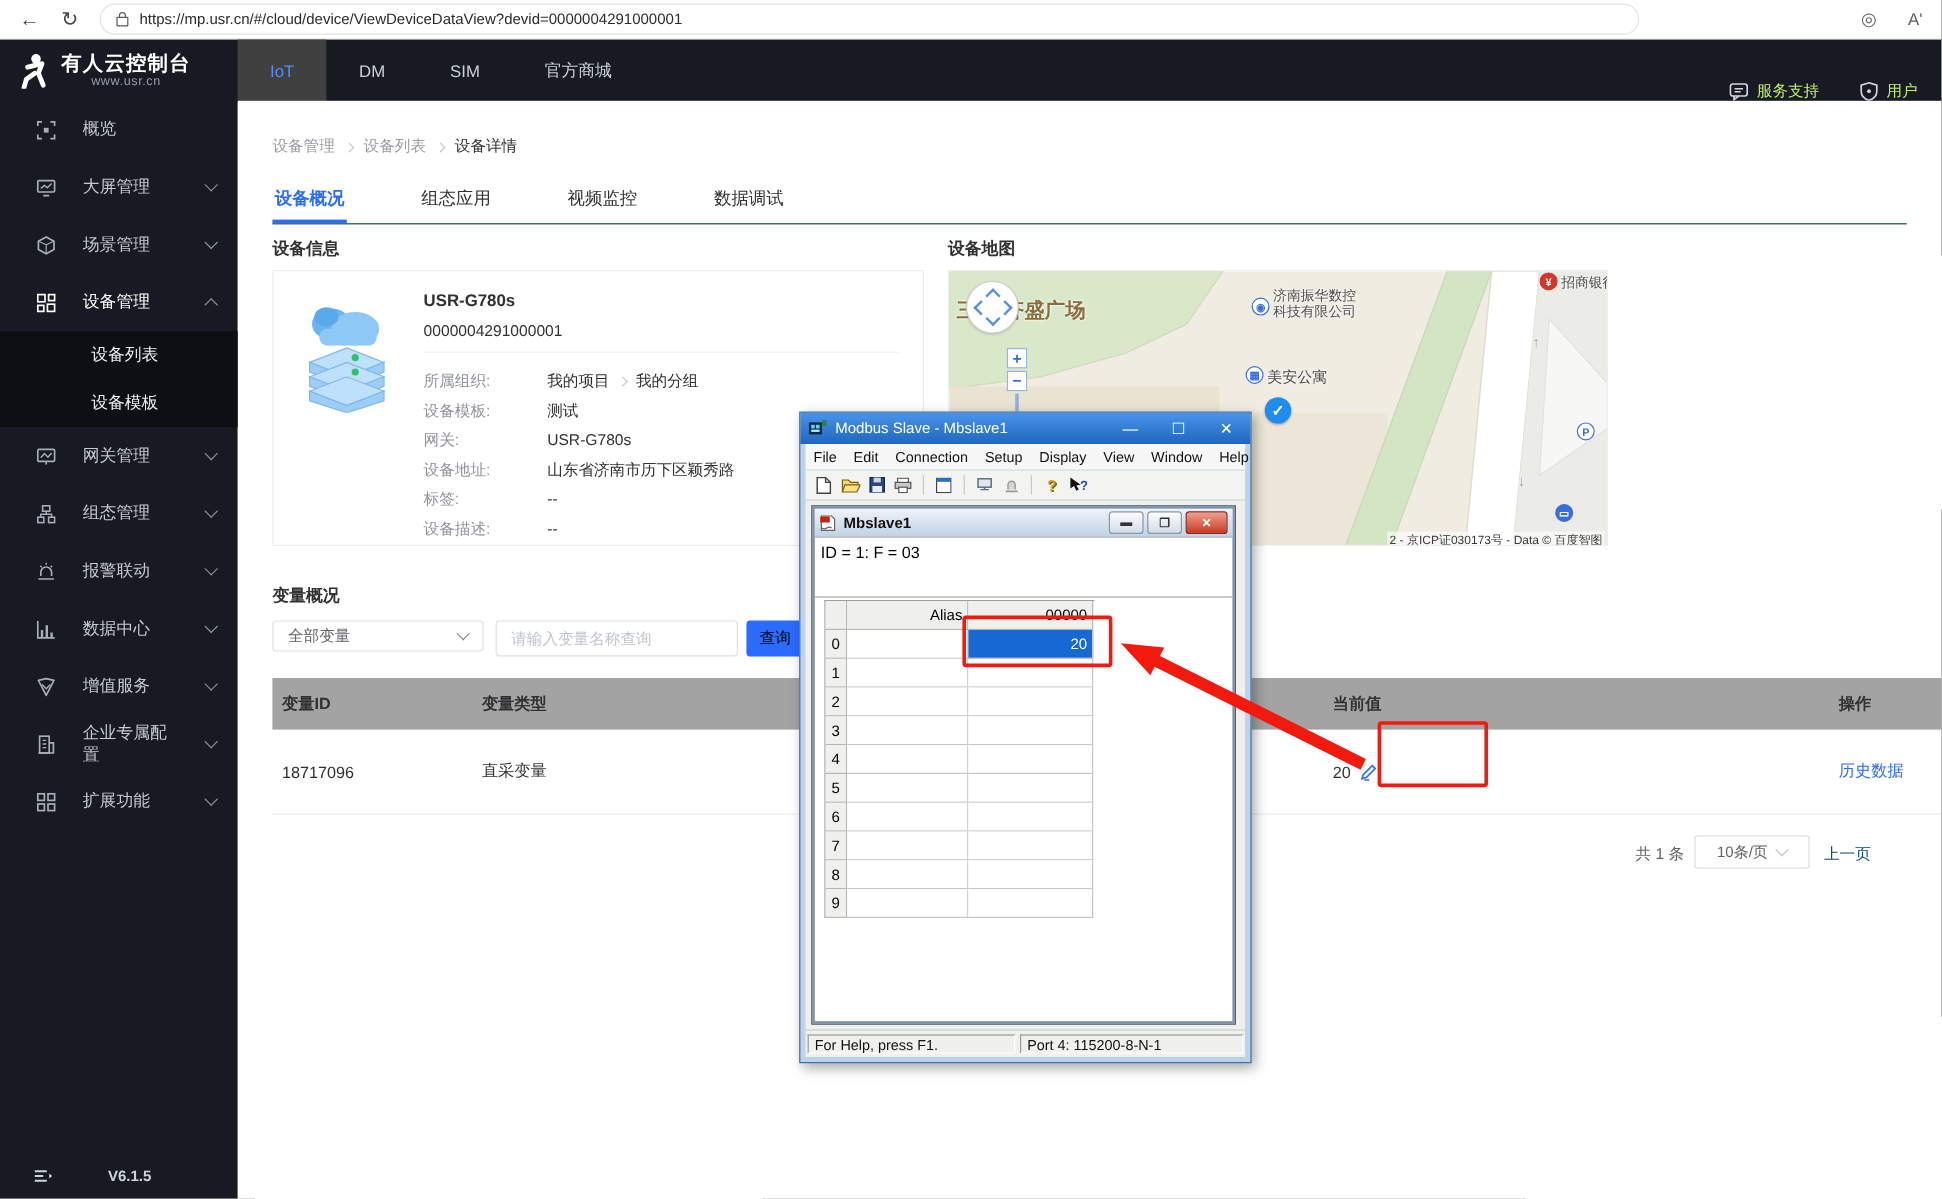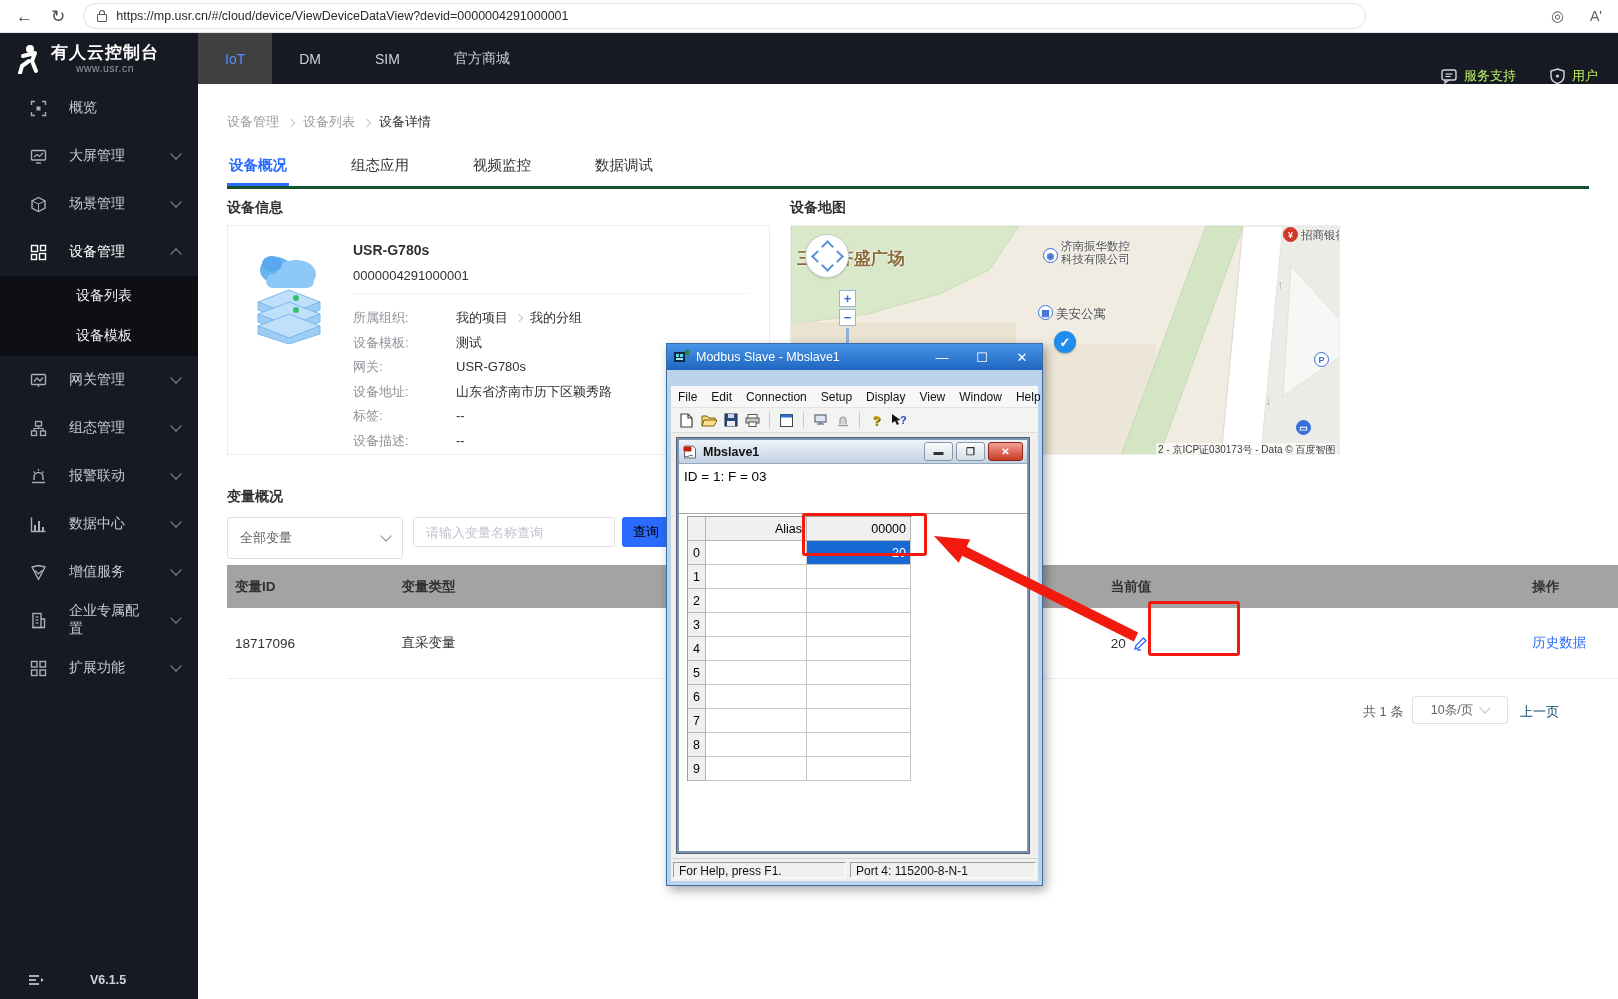--- a/index.html
+++ b/index.html
@@ -34,21 +34,21 @@
   .chev{width:7px;height:7px;border-right:1.4px solid #8a8f9a;border-bottom:1.4px solid #8a8f9a;display:inline-block;}
   .chev.down{transform:rotate(45deg);margin-top:-4px;}
   .chev.up{transform:rotate(-135deg);margin-top:4px;}
   .sver{position:absolute;left:0;bottom:12px;width:100%;display:flex;align-items:center;font-size:12.5px;color:#d0d4db;}
   .sver .vtxt{margin-left:46px;font-weight:bold;}
   
   .main{position:absolute;left:198px;top:84px;right:0;bottom:0;background:#fff;}
   .crumbs{position:absolute;left:29px;top:29px;display:flex;align-items:center;gap:9px;font-size:13px;color:#9a9ca1;}
   .crumbs .sep{width:5px;height:5px;border-right:1.2px solid #c4c6cb;border-bottom:1.2px solid #c4c6cb;transform:rotate(-45deg);margin-top:1px;}
   .crumbs .cur{color:#303133;}
-  .tabs{position:absolute;left:29px;top:66px;right:29px;height:36px;border-bottom:3px solid #14532d;display:flex;gap:60px;}
+  .tabs{position:absolute;left:29px;top:66px;right:29px;height:36px;border-bottom:1px solid #14532d;display:flex;gap:60px;}
   .tab{font-size:14.5px;color:#303133;padding:6px 2px;cursor:pointer;}
   .tab.active{color:#2b6bff;font-weight:bold;border-bottom:3px solid #2b6bff;}
   .sectitle{position:absolute;font-size:14px;font-weight:bold;color:#303133;}
   
   .infobox{position:absolute;left:29px;top:141px;width:543px;height:230px;border:1px solid #ebedf0;box-sizing:border-box;}
   .devname{position:absolute;left:125px;top:16px;font-size:14px;font-weight:bold;color:#303133;}
   .devid{position:absolute;left:125px;top:42px;font-size:13px;color:#303133;}
   .infodiv{position:absolute;left:125px;top:67px;right:20px;border-top:1px solid #eef0f3;}
   .frow{position:absolute;left:125px;display:flex;font-size:13px;line-height:24.5px;}
   .frow .fl{width:103px;color:#909399;}
@@ -57,39 +57,39 @@
   .mapbox{position:absolute;left:592px;top:141px;width:550px;height:230px;overflow:hidden;border:1px solid #eee;box-sizing:border-box;}
   .maplab{position:absolute;font-size:12px;color:#4c4c4c;text-shadow:0 0 2px #fff,0 0 2px #fff;white-space:nowrap;}
   .plaza{font-size:17px;font-weight:bold;color:#8a6d3b;}
   .poi{width:15px;height:15px;border-radius:50%;background:#fff;border:1.5px solid #3a6fd8;color:#3a6fd8;font-size:9px;font-weight:bold;display:flex;align-items:center;justify-content:center;position:absolute;box-sizing:border-box;}
   .pan{position:absolute;left:14px;top:8px;width:42px;height:42px;border-radius:50%;background:#fff;border:1px solid #c9cdd4;box-shadow:0 1px 2px rgba(0,0,0,.15);}
   .pan .pc{position:absolute;width:7px;height:7px;border-right:2px solid #5b8fd9;border-bottom:2px solid #5b8fd9;}
   .zbtn{position:absolute;width:17px;height:17px;background:#fff;border:1px solid #9ab4da;color:#2f6fd0;font-size:13px;font-weight:bold;text-align:center;line-height:15px;box-sizing:border-box;cursor:pointer;}
   .attrib{position:absolute;left:365px;top:217px;font-size:10px;color:#3a3a3a;background:rgba(255,255,255,.6);padding:0 2px;white-space:nowrap;}
   .chkmark{position:absolute;left:263px;top:105px;width:22px;height:22px;border-radius:50%;background:#1f8ded;color:#fff;font-size:13px;font-weight:bold;display:flex;align-items:center;justify-content:center;box-shadow:0 1px 2px rgba(0,0,0,.3);}
   
-  .vselect{position:absolute;left:29px;top:433px;width:176px;height:42px;border:1px solid #dcdfe6;border-radius:3px;display:flex;align-items:center;padding:0 12px;box-sizing:border-box;font-size:13px;color:#606266;cursor:pointer;}
+  .vselect{position:absolute;left:29px;top:433px;width:176px;height:26px;border:1px solid #dcdfe6;border-radius:3px;display:flex;align-items:center;padding:0 12px;box-sizing:border-box;font-size:13px;color:#606266;cursor:pointer;}
   .vselect .chev{margin-left:auto;}
   .vinput{position:absolute;left:215px;top:433px;width:202px;height:30px;border:1px solid #dcdfe6;border-radius:3px;box-sizing:border-box;padding:0 12px;font-size:13px;color:#333;font-family:"Liberation Sans",sans-serif;}
   .vinput::placeholder{color:#bfc3cc;}
   .vquery{position:absolute;left:424px;top:433px;width:48px;height:30px;background:#2b6bff;color:#000000;border:none;border-radius:3px;font-size:13px;cursor:pointer;font-family:"Liberation Sans",sans-serif;}
   .vtable{position:absolute;left:29px;top:481px;right:0;}
   .vhead{display:flex;height:43px;align-items:center;background:#a3a3a3;font-size:13.5px;font-weight:bold;color:#303133;padding-left:8px;}
   .vrow{display:flex;height:70px;align-items:center;border-bottom:1px solid #ebeef5;font-size:13.5px;color:#303133;padding-left:8px;}
   .c1{width:175px;} .c2{width:745px;} .c3{width:443px;display:flex;align-items:center;gap:7px;} .c4{width:90px;overflow:hidden;white-space:nowrap;}
   .histlink{color:#2b6bff;cursor:pointer;}
   .pgtotal{position:absolute;left:1165px;top:619px;font-size:13px;color:#606266;}
   .pgsize{position:absolute;left:1214px;top:612px;width:96px;height:28px;border:1px solid #dcdfe6;border-radius:3px;display:flex;align-items:center;justify-content:center;gap:8px;font-size:12.5px;color:#606266;box-sizing:border-box;cursor:pointer;}
   .pgprev{position:absolute;left:1322px;top:619px;font-size:13px;color:#0c4a6e;cursor:default;}
   
   .mwin{position:absolute;left:666px;top:343px;width:377px;height:543px;z-index:50;background:#bdd3ec;border:1px solid #3a6ea5;box-sizing:border-box;display:flex;flex-direction:column;box-shadow:3px 4px 10px rgba(0,0,0,.35);}
   .mtitle{height:26px;background:linear-gradient(#4a94e8,#1e66c0);display:flex;align-items:center;gap:7px;padding:0 7px;color:#fff;font-size:12.5px;}
   .mtbtns{margin-left:auto;display:flex;gap:14px;align-items:center;}
   .wbtn{width:26px;text-align:center;font-size:13px;color:#fff;cursor:pointer;}
-  .mbody{flex:1;margin:16px 4px 4px;background:#22c55e;display:flex;flex-direction:column;min-height:0;}
+  .mbody{flex:1;margin:0 4px 4px;background:#22c55e;display:flex;flex-direction:column;min-height:0;}
   .mmenu{height:21px;display:flex;align-items:center;font-size:12px;color:#111;background:#f7f7f7;border-bottom:1px solid #e3e3e3;}
   .mmenu span{padding:0 7px;cursor:pointer;}
   .mtool{height:24px;display:flex;align-items:center;gap:5px;background:#f3f3f1;border-bottom:1px solid #dcdcda;padding-left:7px;}
   .tsep{width:1px;height:16px;background:#c9c9c7;margin:0 3px;}
   .tico{width:17px;height:16px;display:flex;align-items:center;justify-content:center;cursor:pointer;}
   .mdi{flex:1;position:relative;background:#f0efed;min-height:0;}
   .iwin{position:absolute;left:6px;top:5px;right:9px;bottom:5px;background:#fff;border:2px solid #7d93ad;outline:1px solid #4d6076;display:flex;flex-direction:column;}
   .ititle{height:23px;background:linear-gradient(#eef3fa,#c2d2e4);border-bottom:1px solid #98a8bb;display:flex;align-items:center;gap:6px;padding:0 4px;font-size:12.5px;font-weight:bold;color:#111;}
   .ibtns{margin-left:auto;display:flex;gap:3px;}
   .ibtn{width:27px;height:17px;border:1px solid #8a97a5;border-radius:3px;background:linear-gradient(#fbfcfd,#d5dde5);font-size:10px;color:#333;display:flex;align-items:center;justify-content:center;cursor:pointer;}

